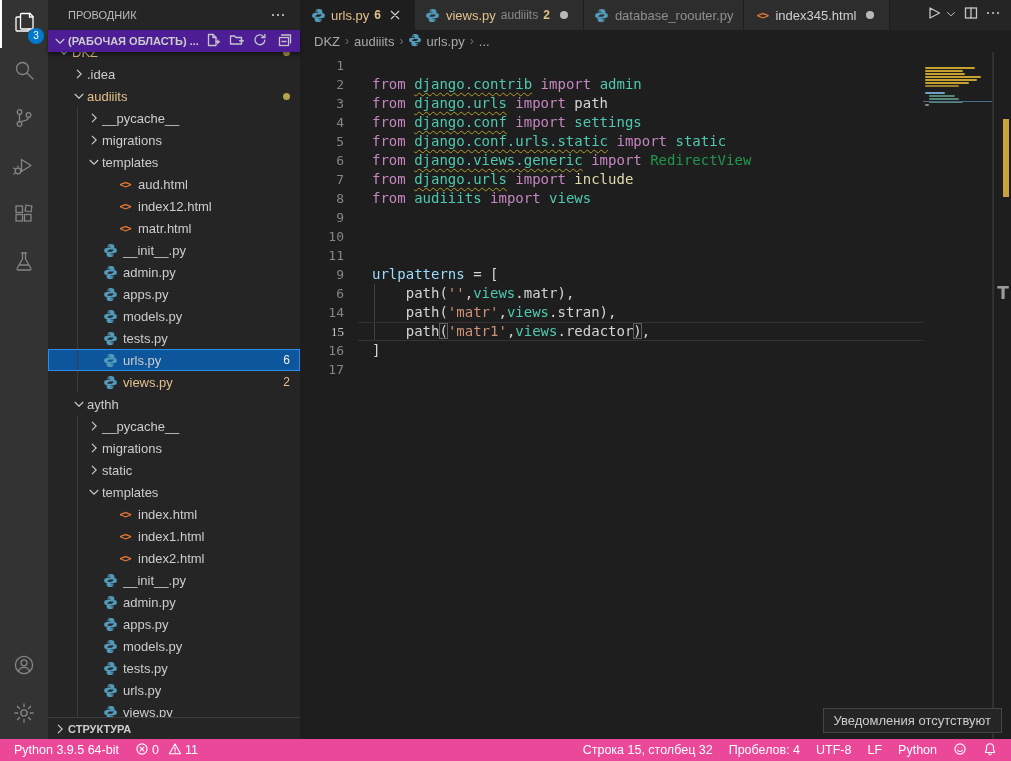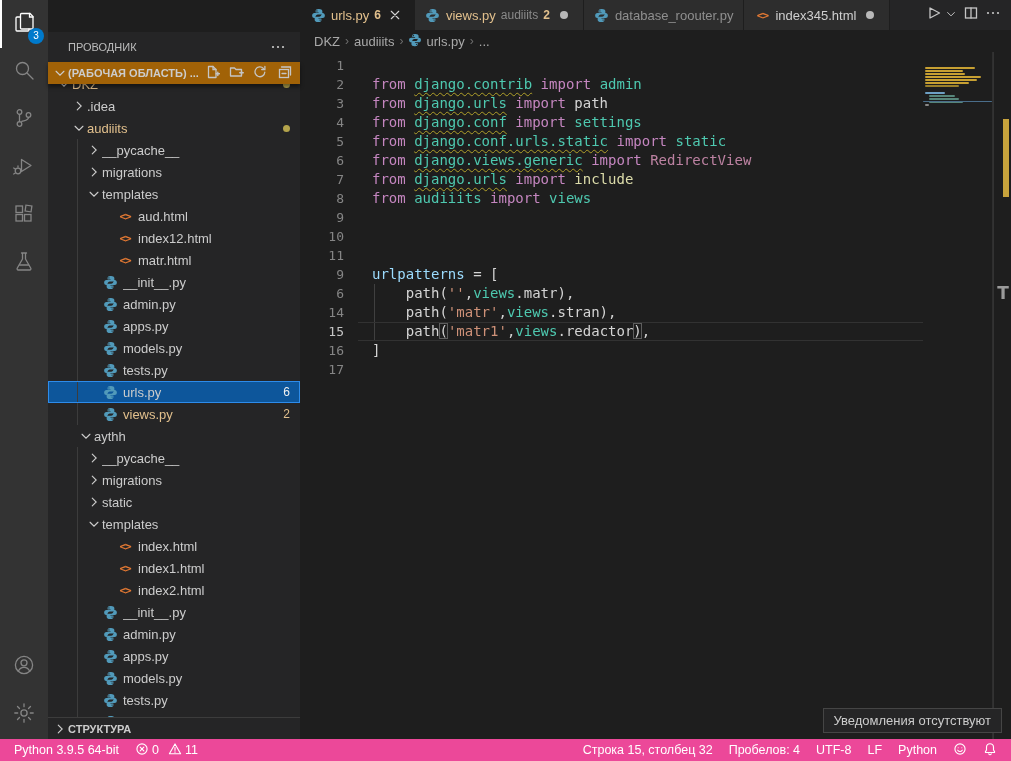--- a/index.html
+++ b/index.html
@@ -11,26 +11,26 @@
   
   .activitybar { width:48px; background:#333333; display:flex; flex-direction:column; flex-shrink:0; }
   .ab-top { flex:1; }
   .ab-item { position:relative; width:48px; height:48px; display:flex; align-items:center; justify-content:center; color:#858585; cursor:pointer; }
   .ab-item svg { width:24px; height:24px; }
   .ab-item.active { color:#ffffff; }
   .ab-item.active::before { content:""; position:absolute; left:0; top:0; bottom:0; width:2px; background:#ffffff; }
   .ab-badge { position:absolute; right:4px; bottom:4px; min-width:16px; height:16px; border-radius:8px; background:#007acc; color:#fff; font-size:10px; line-height:16px; text-align:center; padding:0 3px; }
 
   
-  .sidebar { width:252px; background:#252526; flex-shrink:0; display:flex; flex-direction:column; position:relative;margin-top:32px; }
+  .sidebar { width:252px; background:#252526; flex-shrink:0; display:flex; flex-direction:column; position:relative; }
   .sb-title { height:30px; display:flex; align-items:center; padding:0 12px 0 20px; font-size:11px; color:#bbbbbb; flex-shrink:0; }
   .sb-title .grow { flex:1; }
   .sb-ellipsis { color:#cccccc; cursor:pointer; width:20px; height:20px; display:flex; align-items:center; justify-content:center; }
   .sb-ellipsis svg { width:16px; height:16px; }
-  .sb-section { height:22px; display:flex; align-items:center; padding:0 6px 0 4px; font-size:11px; font-weight:bold; color:#cccccc; flex-shrink:0; position:relative; z-index:3; background:#a16207; box-shadow:0 3px 4px rgba(0,0,0,.45); }
+  .sb-section { height:22px; display:flex; align-items:center; padding:0 6px 0 4px; font-size:11px; font-weight:bold; color:#cccccc; flex-shrink:0; position:relative; z-index:3; background:#4c1d95; box-shadow:0 3px 4px rgba(0,0,0,.45); }
   .sb-section .chev { width:16px; height:16px; display:flex; align-items:center; justify-content:center; color:#cccccc; }
   .sb-section .chev svg { width:14px; height:14px; }
   .sb-section .lbl { flex:1; white-space:nowrap; overflow:hidden; }
   .sb-actions { display:flex; gap:4px; }
   .sb-actions .act { width:20px; height:20px; display:flex; align-items:center; justify-content:center; color:#c5c5c5; cursor:pointer; }
   .sb-actions .act svg { width:16px; height:16px; }
 
   .tree-wrap { flex:1; overflow:hidden; position:relative; }
   .tree { margin-top:-11px; }
   .trow { position:relative; height:22px; display:flex; align-items:center; font-size:13px; color:#cccccc; cursor:pointer; white-space:nowrap; }
@@ -75,27 +75,27 @@
   .breadcrumbs { height:22px; display:flex; align-items:center; padding-left:14px; font-size:13px; color:#a9a9a9; gap:3px; flex-shrink:0; }
   .breadcrumbs .sep { color:#6e6e6e; font-size:12px; padding:0 2px; }
   .breadcrumbs .crumb { display:flex; align-items:center; gap:4px; cursor:pointer; }
   .breadcrumbs .crumb svg { width:14px; height:14px; }
 
   .code-area { position:relative; flex:1; overflow:hidden; font-family:"DejaVu Sans Mono", monospace; font-size:14px; }
   .code-lines { position:absolute; left:0; right:18px; top:4px; }
   .cline { position:relative; height:19px; line-height:19px; display:flex; white-space:pre; }
   .cline .ln { width:44px; text-align:right; color:#858585; flex-shrink:0; font-size:13px; }
   .cline .lc { margin-left:28px; color:#d4d4d4; }
-  .cline.cur .ln { color:#c6c6c6; }
+  .cline.cur .ln { color:#c6c6c6;font-family:Liberation Serif, serif; }
   .cline.cur::after { content:""; position:absolute; left:58px; right:0; top:0; bottom:0; border-top:1px solid #323232; border-bottom:1px solid #323232; pointer-events:none; }
   .cline.guided .lc { position:relative; }
   .cline.guided .lc::before { content:""; position:absolute; left:2px; top:0; bottom:0; width:1px; background:#404040; }
   .tk-kw { color:#c586c0; }
   .tk-mod { color:#4ec9b0; }
-  .tk-mod2 { color:#f9a8d4; opacity:.72; }
+  .tk-mod2 { color:#22c55e; opacity:.72; }
   .tk-fn { color:#dcdcaa; }
   .tk-str { color:#ce9178; }
   .tk-var { color:#9cdcfe; }
   .tk-pl { color:#d4d4d4; }
   .tk-plb { color:#d4d4d4; outline:1px solid #5e5e5e; outline-offset:-1px; }
   .squiggle { text-decoration-line:underline; text-decoration-style:wavy; text-decoration-color:#b0a029; text-decoration-thickness:1px; text-underline-offset:3px; }
 
   .minimap { position:absolute; top:0; right:18px; width:70px; bottom:0; background:#1e1e1e; border-right:1px solid #2f2f2f; }
   .mm-bar { position:absolute; height:2px; border-radius:1px; }
   .overview-ruler { position:absolute; top:0; right:0; width:18px; bottom:0; border-left:1px solid #333333; }
@@ -370,21 +370,21 @@
               <span class="twist"></span>
               <span class="ficon">
                 <svg viewBox="0 0 16 16">
                   <path fill="#519aba" d="M7.8 1C5.9 1 4.9 1.8 4.9 3.2V4.7h3.2v.6H3.6C2.2 5.3 1.2 6.2 1.2 8s1 2.7 2.4 2.7h1.3V9.2c0-1.3 1.1-2.4 2.4-2.4h3c1 0 1.8-.8 1.8-1.8V3.2C12.1 1.9 10.5 1 8.6 1h-.8zM6.3 2.4c.4 0 .7.3.7.7s-.3.7-.7.7-.7-.3-.7-.7.3-.7.7-.7z"></path>
                   <path fill="#519aba" d="M8.2 15c1.9 0 2.9-.8 2.9-2.2v-1.5H7.9v-.6h4.5c1.4 0 2.4-.9 2.4-2.7s-1-2.7-2.4-2.7h-1.3v1.5c0 1.3-1.1 2.4-2.4 2.4h-3c-1 0-1.8.8-1.8 1.8v1.8C3.9 14.1 5.5 15 7.4 15h.8zm1.5-1.4c-.4 0-.7-.3-.7-.7s.3-.7.7-.7.7.3.7.7-.3.7-.7.7z"></path>
                 </svg>
               </span>
               <span class="fname">views.py</span>
               <span class="tbadge">2</span>
             </div>
-            <div class="trow" style="padding-left: 30px;">
+            <div class="trow" style="padding-left: 23px;">
               <span class="twist">
                 <svg viewBox="0 0 16 16" fill="none" stroke="currentColor" stroke-width="1.3" stroke-linecap="round">
                   <path d="M3.5 6l4.5 4.5L12.5 6"></path>
                 </svg>
               </span>
               <span class="fname">aythh</span>
             </div>
             <div class="trow guided" style="padding-left: 38px;">
               <span class="twist">
                 <svg viewBox="0 0 16 16" fill="none" stroke="currentColor" stroke-width="1.3" stroke-linecap="round">

